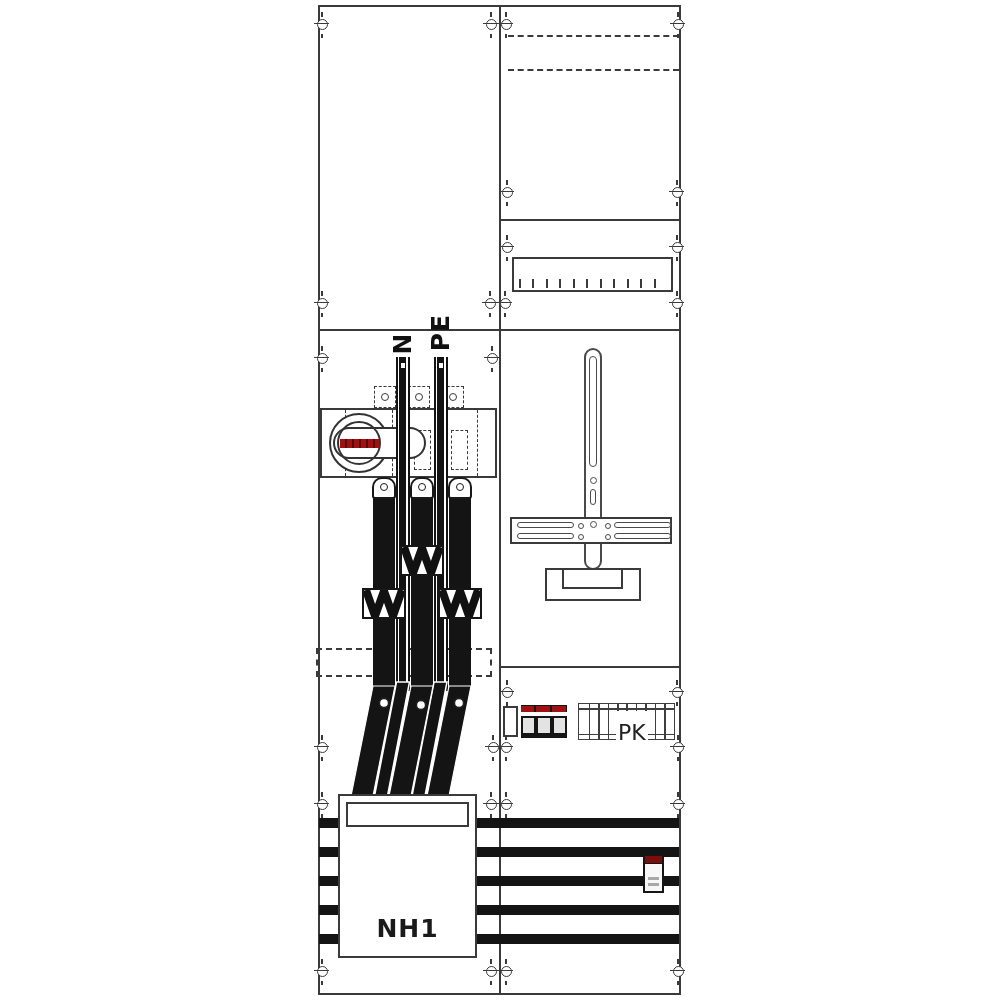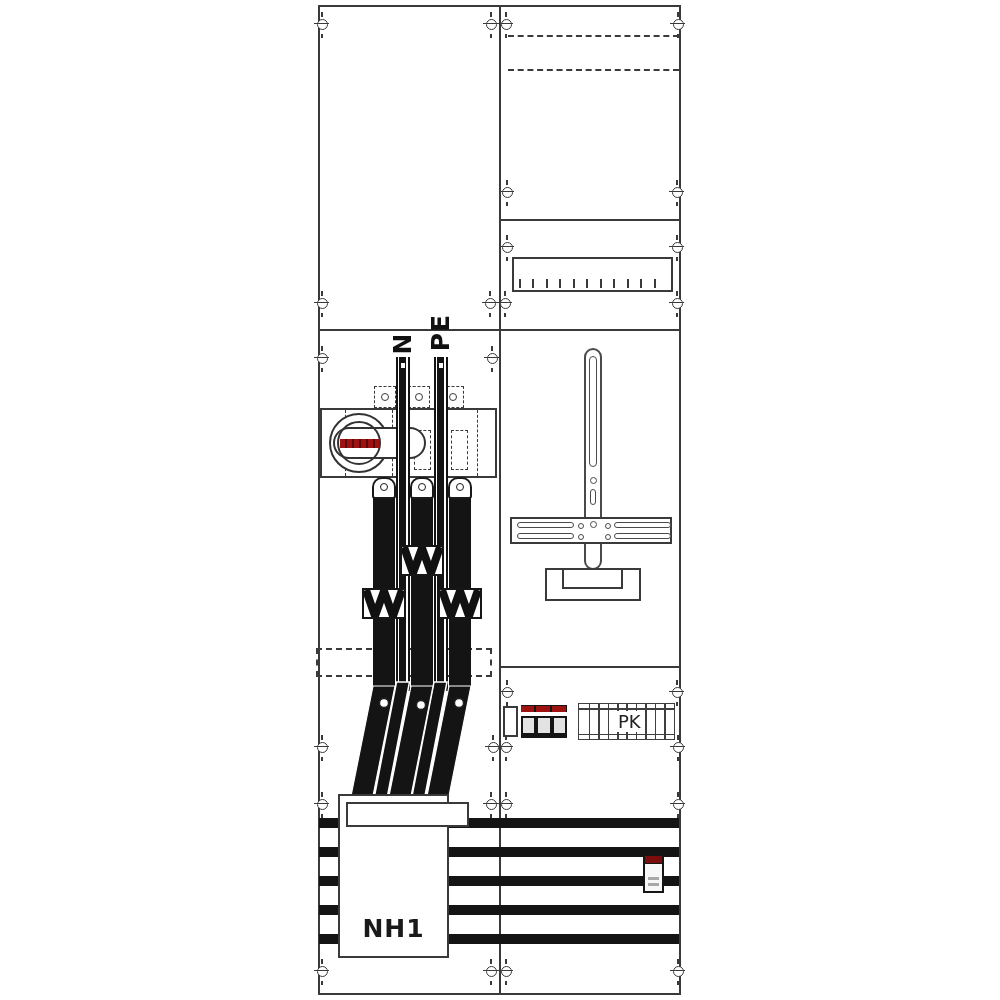--- a/index.html
+++ b/index.html
@@ -59,21 +59,21 @@
            background:repeating-linear-gradient(90deg,transparent 0 7.8px,#3f3f3f 7.8px 9.4px); }
   .inliner { position:absolute; left:0; right:0; height:1.5px; background:#3f3f3f; }
 
   .busbar { position:absolute; left:319px; width:360px; height:10px; background:#141414; }
 
   
   .vwrap { position:absolute; display:flex; align-items:center; justify-content:center; }
   .vwrap span { transform:rotate(-90deg); white-space:nowrap; font-weight:bold; font-size:25px; color:#111; letter-spacing:1px; }
   .nh1label { position:absolute; left:0; right:0; bottom:13px; text-align:center;
               font-weight:bold; font-size:25px; color:#1a1a1a; letter-spacing:1px; }
-  .pklabel { position:absolute; left:37px; top:7px; font-size:18px; color:#222; background:#fff; padding:0 2px; }
+  .pklabel { position:absolute; left:37px; top:7px; font-size:22px; color:#222; background:#fff; padding:9px 2px; }
 
   .redband { position:absolute; left:0; top:1px; right:0; height:7px; border-top:1.5px solid #151515;
              background:repeating-linear-gradient(90deg,#9e1212 0 13.5px,#151515 13.5px 15.5px); }
   .modrow { position:absolute; left:0; right:0; top:12px; height:19px; display:flex; }
   .modrow div { flex:1; border:2.5px solid #151515; background:#e3e3e3; }
   .modbottom { position:absolute; left:0; right:0; bottom:0; height:3px; background:#151515; }
 </style>
 </head>
 <body>
 
@@ -274,21 +274,21 @@
   <div class="busbar" style="top:876px;"></div>
   <div class="busbar" style="top:905px;"></div>
   <div class="busbar" style="top:934px;"></div>
 
   <div class="abs" style="left:643px;top:854px;width:21px;height:39px;border:2px solid #151515;background:#f7f7f7;">
     <div style="position:absolute;left:0;right:0;top:0;height:8px;background:#7c0d0d;border-bottom:1.5px solid #151515;"></div>
     <div style="position:absolute;left:3px;top:21px;width:11px;height:2.5px;background:#a8a8a8;"></div>
     <div style="position:absolute;left:3px;top:27px;width:11px;height:2.5px;background:#a8a8a8;"></div>
   </div>
 
-  <div class="abs" style="left:338px;top:794px;width:111px;height:164px;background:#fff;border:2.5px solid #3a3a3a;">
+  <div class="abs" style="left:338px;top:794px;width:139px;height:164px;background:#fff;border:2.5px solid #3a3a3a;">
     <div style="position:absolute;left:6px;top:6px;width:123px;height:25px;border:2px solid #3a3a3a;background:#fff;"></div>
     <div class="nh1label">NH1</div>
   </div>
 
   <div class="box" style="left:503px;top:706px;width:15px;height:31px;"></div>
   <div class="abs" style="left:521px;top:704px;width:46px;height:34px;">
     <div class="redband"></div>
     <div class="modrow">
         <div></div>
         <div></div>

